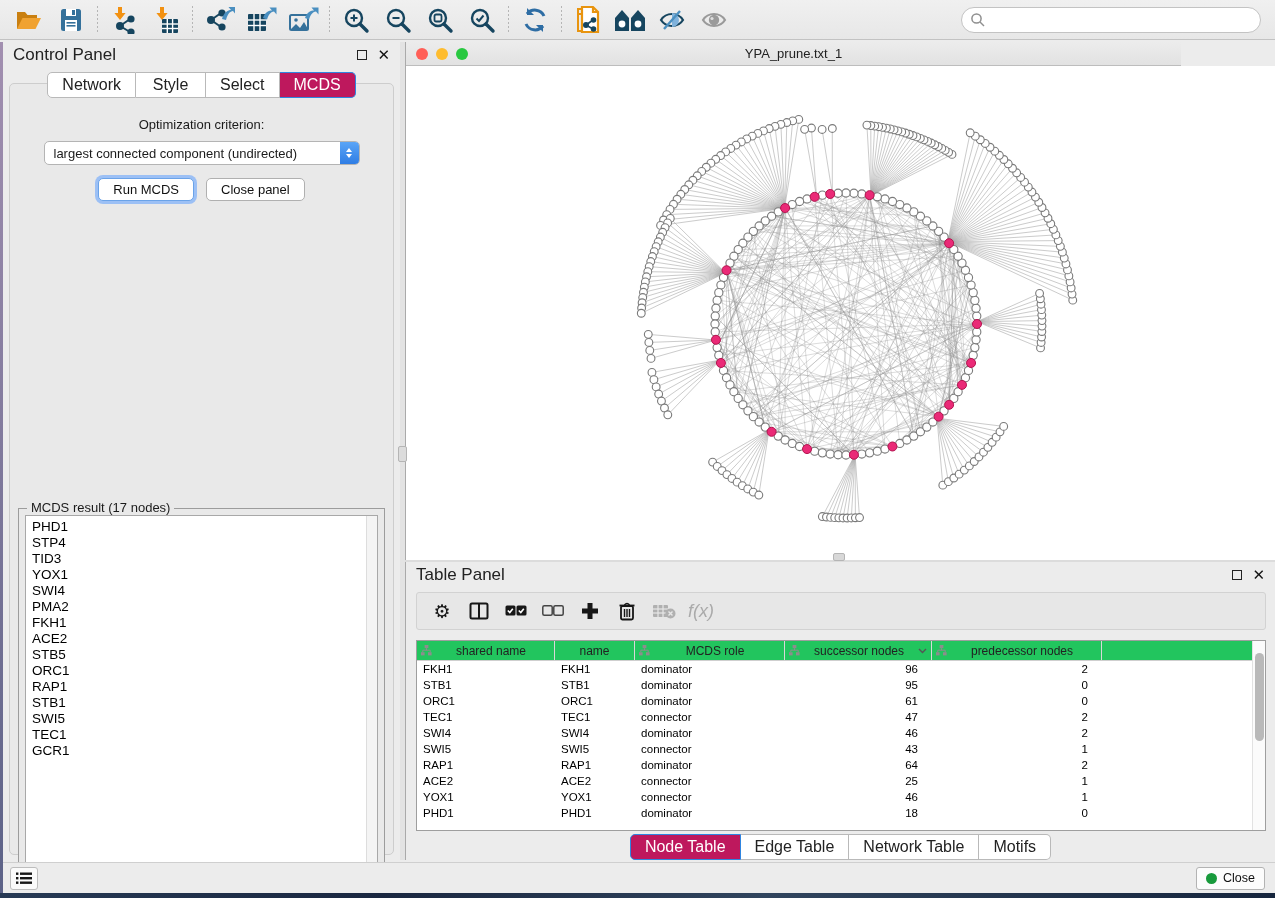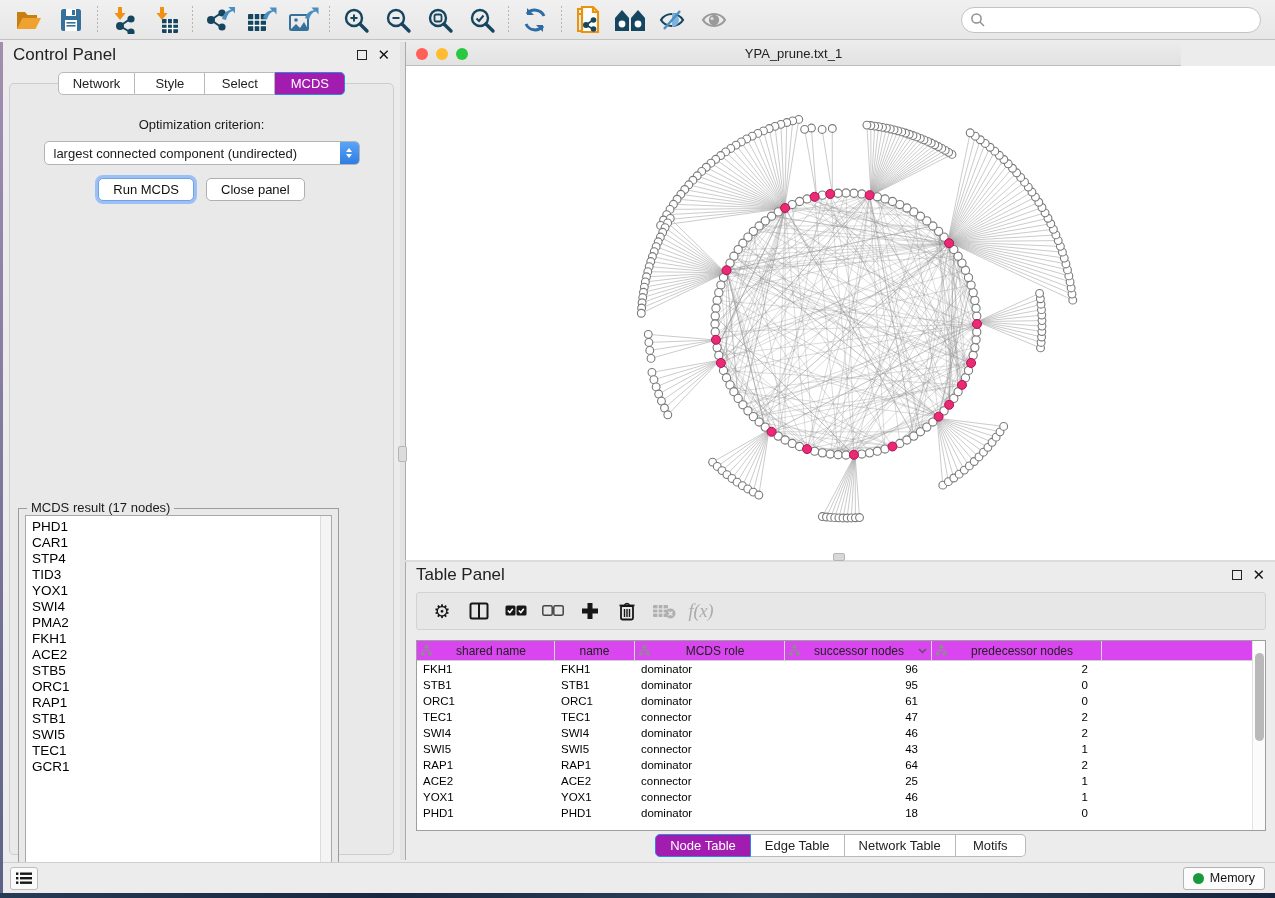--- a/index.html
+++ b/index.html
@@ -26,38 +26,38 @@
   
   .control-panel { position:absolute; left:3px; top:42px; width:397px; height:818px; background:#ececec; }
   .panel-titlebar { height:26px; display:flex; align-items:center; padding:0 10px; }
   .panel-title { font-size:17px; color:#222; }
   .panel-wbtns { margin-left:auto; display:flex; gap:10px; align-items:center; }
   .float-btn { width:10px; height:10px; border:1.6px solid #222; background:transparent; display:inline-block; }
   .close-x { font-weight:bold; font-size:15px; line-height:10px; color:#111; }
   .cp-tabs { position:absolute; left:0; top:30px; width:100%; display:flex; justify-content:center; z-index:5; }
   .seg { display:flex; }
   .seg-btn { min-width:70px; padding:3px 14px; background:#fff; border:1px solid #b9b9b9; border-left:none;
-    font-size:13px; text-align:center; color:#222; }
+    font-size:16px; text-align:center; color:#222; }
   .seg-btn:first-child { border-left:1px solid #b9b9b9; border-radius:5px 0 0 5px; }
   .seg-btn:last-child { border-radius:0 5px 5px 0; }
-  .seg-btn.active { background:#a21caf; border-color:#2f85e0; color:#fff; }
+  .seg-btn.active { background:#be185d; border-color:#2f85e0; color:#fff; }
   .cp-body { position:absolute; left:6px; top:41px; width:385px; height:772px;
     background:#e9e9e9; border:1px solid #cdcdcd; border-radius:5px; }
   .crit-label { text-align:center; margin-top:33px; font-size:13px; color:#1a1a1a; }
   .combo { margin:9px auto 0; width:316px; height:24px; background:#fff; border:1px solid #b4b4b4;
     border-radius:5px; display:flex; align-items:center; }
   .combo-text { flex:1; padding:0 9px; font-size:13px; white-space:nowrap; }
   .combo-step { width:19px; height:22px; background:linear-gradient(#5aa5f7,#2f7de4); border-radius:0 4px 4px 0;
     display:flex; flex-direction:column; align-items:center; justify-content:center; gap:2px; }
   .tri-up { width:0; height:0; border-left:3.5px solid transparent; border-right:3.5px solid transparent; border-bottom:4.5px solid #fff; }
   .tri-dn { width:0; height:0; border-left:3.5px solid transparent; border-right:3.5px solid transparent; border-top:4.5px solid #fff; }
   .btn-row { margin-top:13px; display:flex; justify-content:center; gap:12px; }
   .mac-btn { padding:3px 14px; font-size:13px; background:#fff; border:1px solid #b0b0b0; border-radius:5px; color:#111; }
   .mac-btn.focused { box-shadow:0 0 0 3px rgba(93,158,255,.55); border-color:#6ba3e8; }
-  .result-box { position:absolute; left:8px; top:424px; width:321px; height:368px;
+  .result-box { position:absolute; left:8px; top:424px; width:367px; height:368px;
     border:1px solid #9c9c9c; background:#e9e9e9; }
   .result-legend { position:absolute; left:8px; top:-9px; background:#e9e9e9; padding:0 4px; font-size:13px; }
   .result-list { position:absolute; inset:6px 6px 6px 6px; background:#fff; border:1px solid #a8a8a8;
     overflow:hidden; padding:3px 0 0 6px; }
   .result-list .sb { position:absolute; right:0; top:0; bottom:0; width:11px; background:#f4f4f4; border-left:1px solid #ddd; }
   .result-item { font-size:13.5px; line-height:16px; color:#000; }
 
   
   .v-divider { position:absolute; left:400px; top:42px; width:5px; height:818px; background:#e3e3e3; }
   .v-handle { position:absolute; left:398px; top:446px; width:9px; height:16px; background:#dcdcdc;
@@ -74,26 +74,26 @@
   .h-handle { position:absolute; left:833px; top:553px; width:12px; height:8px; background:#d8d8d8;
     border:1px solid #b5b5b5; border-radius:2px; z-index:5; }
 
   
   .table-panel { position:absolute; left:405px; top:562px; width:870px; height:298px; background:#ececec;
     border-left:1px solid #aaa; }
   .tp-toolbar { position:absolute; left:10px; top:30px; width:850px; height:38px; background:#e7e7e7;
     border:1px solid #d2d2d2; border-radius:3px; display:flex; align-items:center; padding:0 10px; gap:7px; }
   .tp-btn { width:30px; height:30px; display:flex; align-items:center; justify-content:center; background:none; border:none; }
   .gear-glyph { font-size:19px; line-height:19px; color:#171717; font-family:"DejaVu Sans",sans-serif; }
-  .fx-glyph { font-size:18px; font-style:italic; color:#aaa; font-family:Liberation Serif, serif; }
+  .fx-glyph { font-size:18px; font-style:italic; color:#aaa; font-family:Liberation Sans, sans-serif; }
   .node-table { position:absolute; left:10px; top:78px; width:850px; height:191px; background:#fff;
     border:1px solid #9e9e9e; }
   .nt-scroll { position:absolute; right:0; top:0; bottom:0; width:13px; background:#fbfbfb; border-left:1px solid #e2e2e2; }
   .nt-thumb { position:absolute; left:1.5px; top:12px; width:9px; height:88px; background:#b9b9b9; border-radius:5px; }
-  .nt-header { display:flex; height:20px; background:#d946ef; border-bottom:1px solid #cfcfcf; }
+  .nt-header { display:flex; height:20px; background:#22c55e; border-bottom:1px solid #cfcfcf; }
   .nt-hcell { display:flex; align-items:center; border-right:1px solid #d8d8d8; font-size:12px; color:#222;
     padding:0 4px; position:relative; }
   .nt-hlabel { flex:1; text-align:center; white-space:nowrap; overflow:hidden; }
   .nt-row { display:flex; height:16px; align-items:center; }
   .nt-cell { font-size:11.5px; color:#000; white-space:nowrap; overflow:hidden; padding:0 6px; }
   .nt-cell.num { text-align:right; padding-right:14px; }
   .tp-tabs { position:absolute; left:0; right:0; top:272px; display:flex; justify-content:center; }
 
   
   .statusbar { position:absolute; left:0; top:862px; width:1275px; height:31px; background:#ececec;
@@ -300,21 +300,20 @@
       </div>
       <div class="btn-row">
         <button class="mac-btn focused">Run MCDS</button>
         <button class="mac-btn">Close panel</button>
       </div>
       <div class="result-box">
         <span class="result-legend">MCDS result (17 nodes)</span>
         <div class="result-list" id="mcds-list">
           <span class="sb"></span>
         <div class="result-item">PHD1</div>
-            <div class="result-item">CAR1</div>
             <div class="result-item">STP4</div>
             <div class="result-item">TID3</div>
             <div class="result-item">YOX1</div>
             <div class="result-item">SWI4</div>
             <div class="result-item">PMA2</div>
             <div class="result-item">FKH1</div>
             <div class="result-item">ACE2</div>
             <div class="result-item">STB5</div>
             <div class="result-item">ORC1</div>
             <div class="result-item">RAP1</div>
@@ -836,19 +835,19 @@
             <rect x="4" y="0.5" width="12" height="2.4"></rect>
           <rect x="0" y="5" width="2.4" height="2.4"></rect>
             <rect x="4" y="5" width="12" height="2.4"></rect>
           <rect x="0" y="9.5" width="2.4" height="2.4"></rect>
             <rect x="4" y="9.5" width="12" height="2.4"></rect>
         </g>
       </svg>
     </button>
     <button class="memory-btn">
       <span class="mem-dot"></span>
-      <span>Memory</span>
+      <span>Close</span>
     </button>
   </div>
 
   <div class="left-wall"></div>
   <div class="bottom-wall"></div>
 </div>
 
 </body></html>

